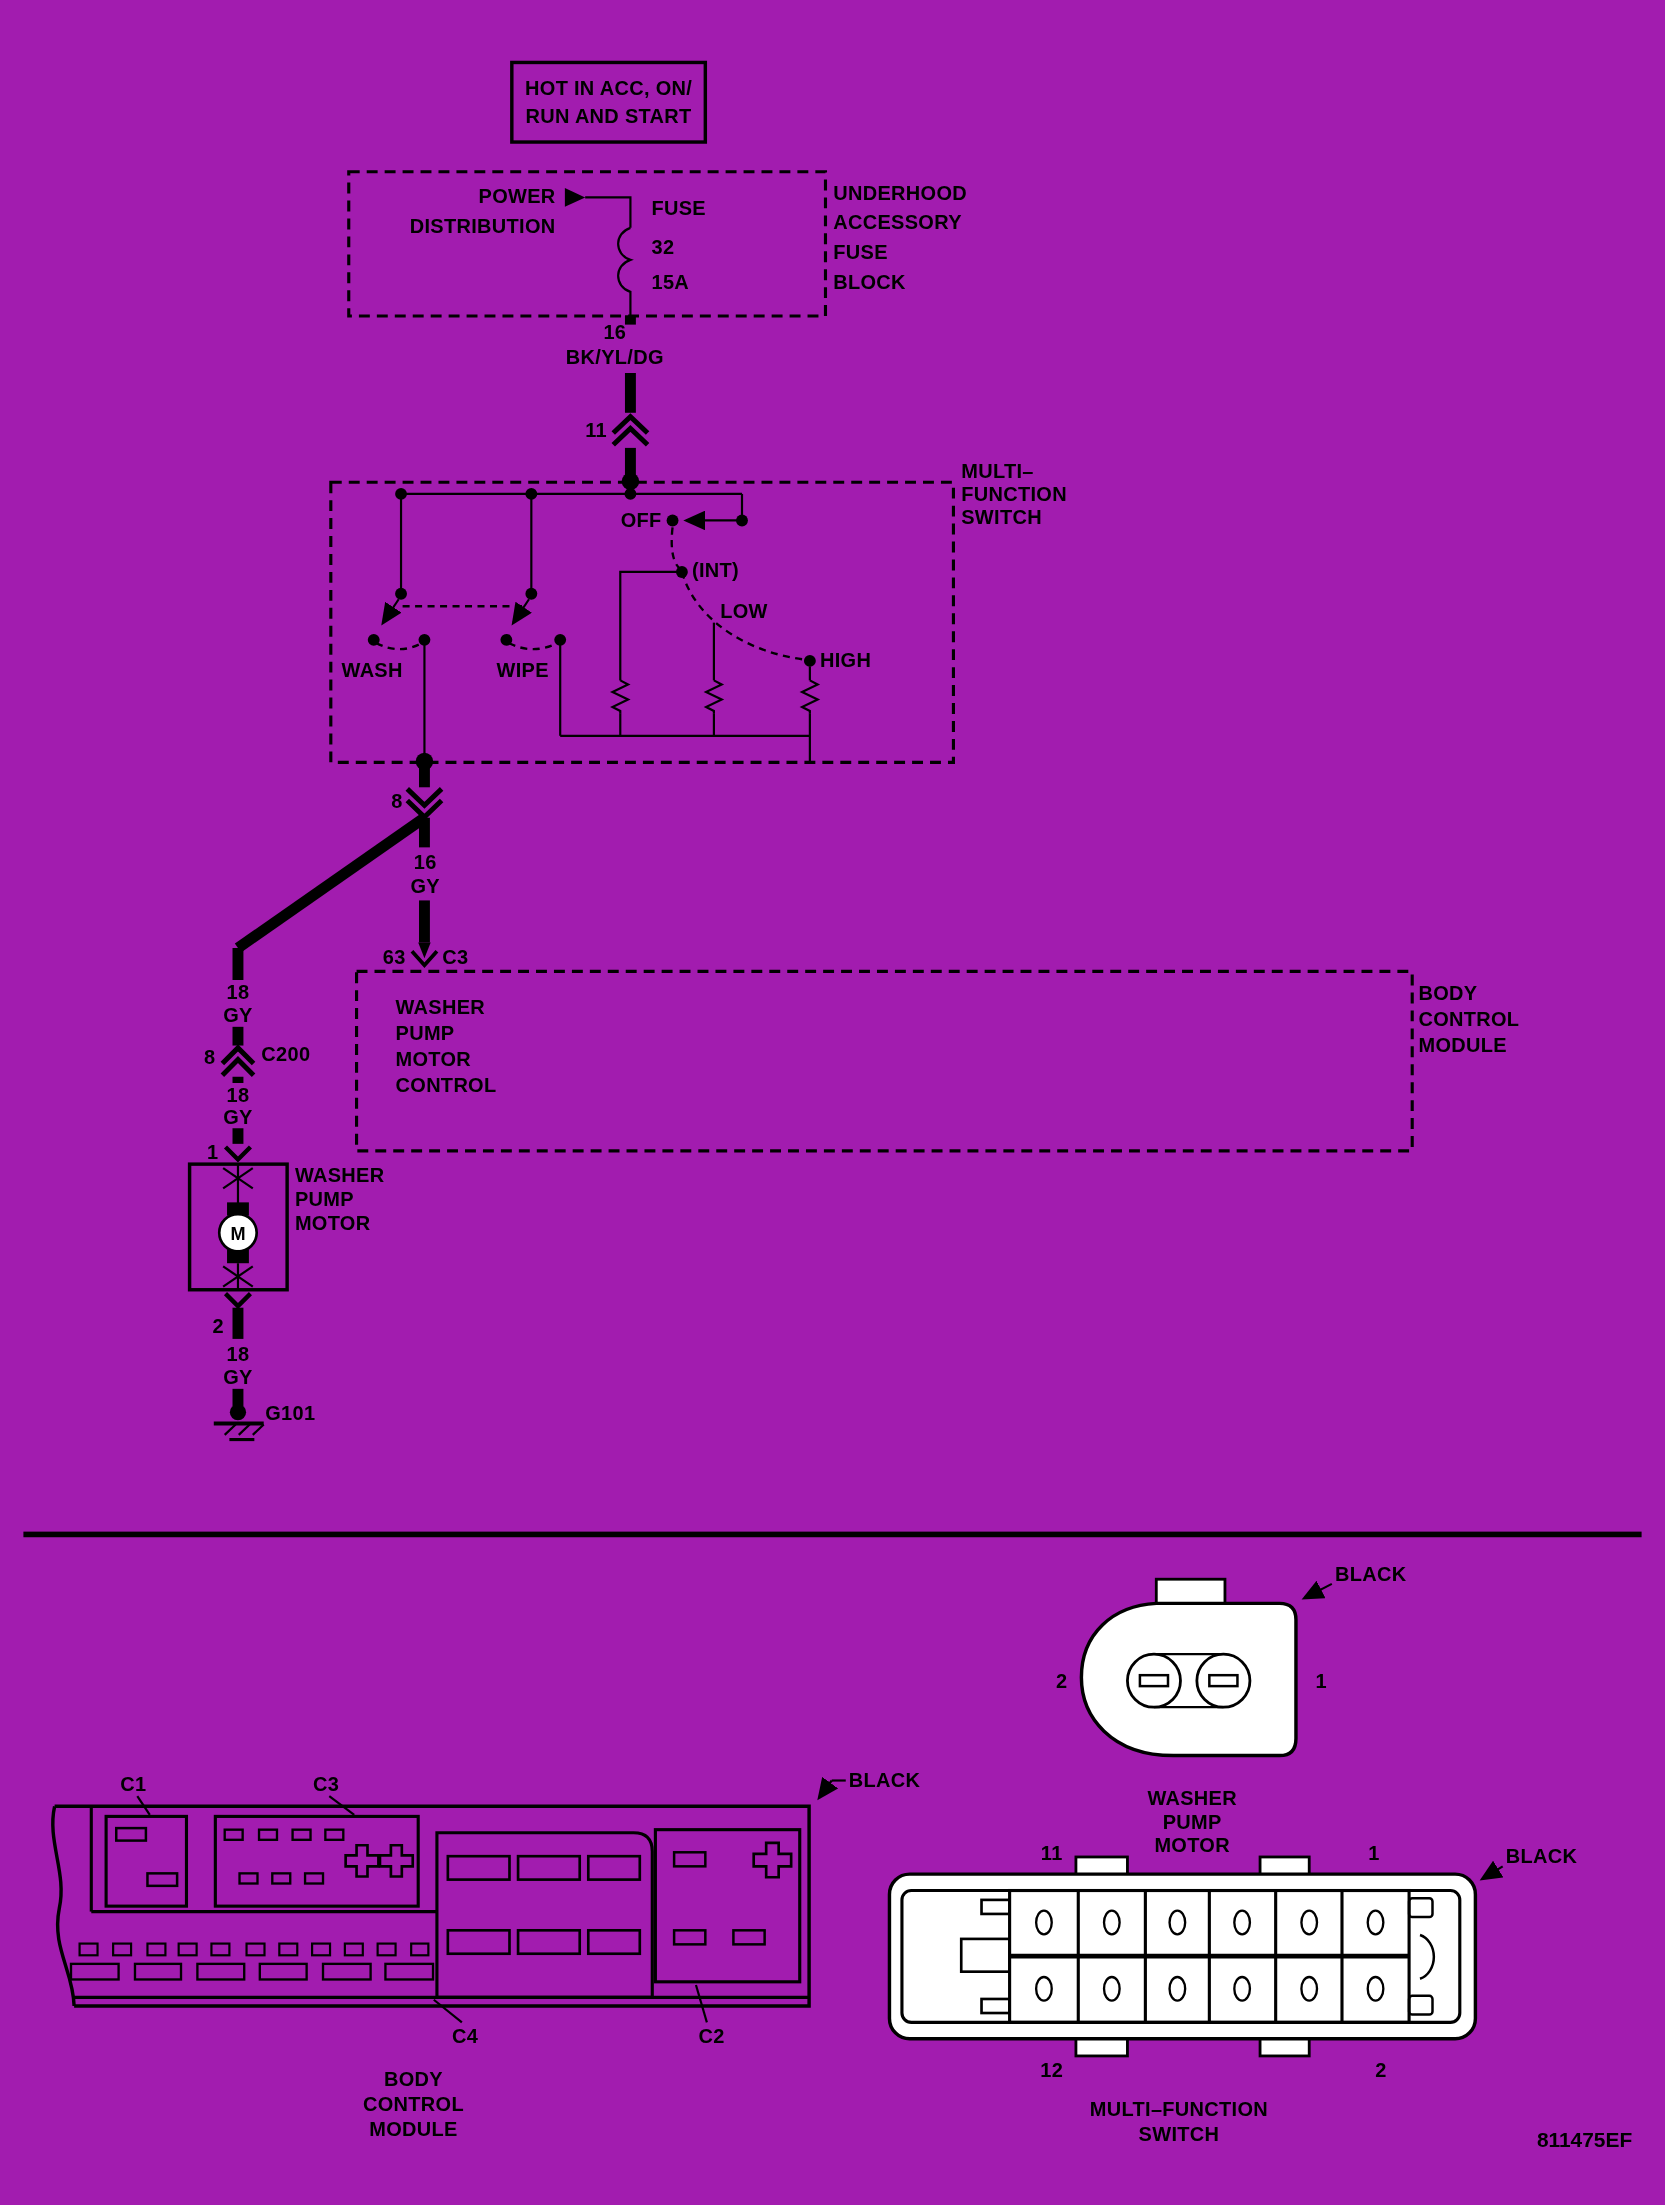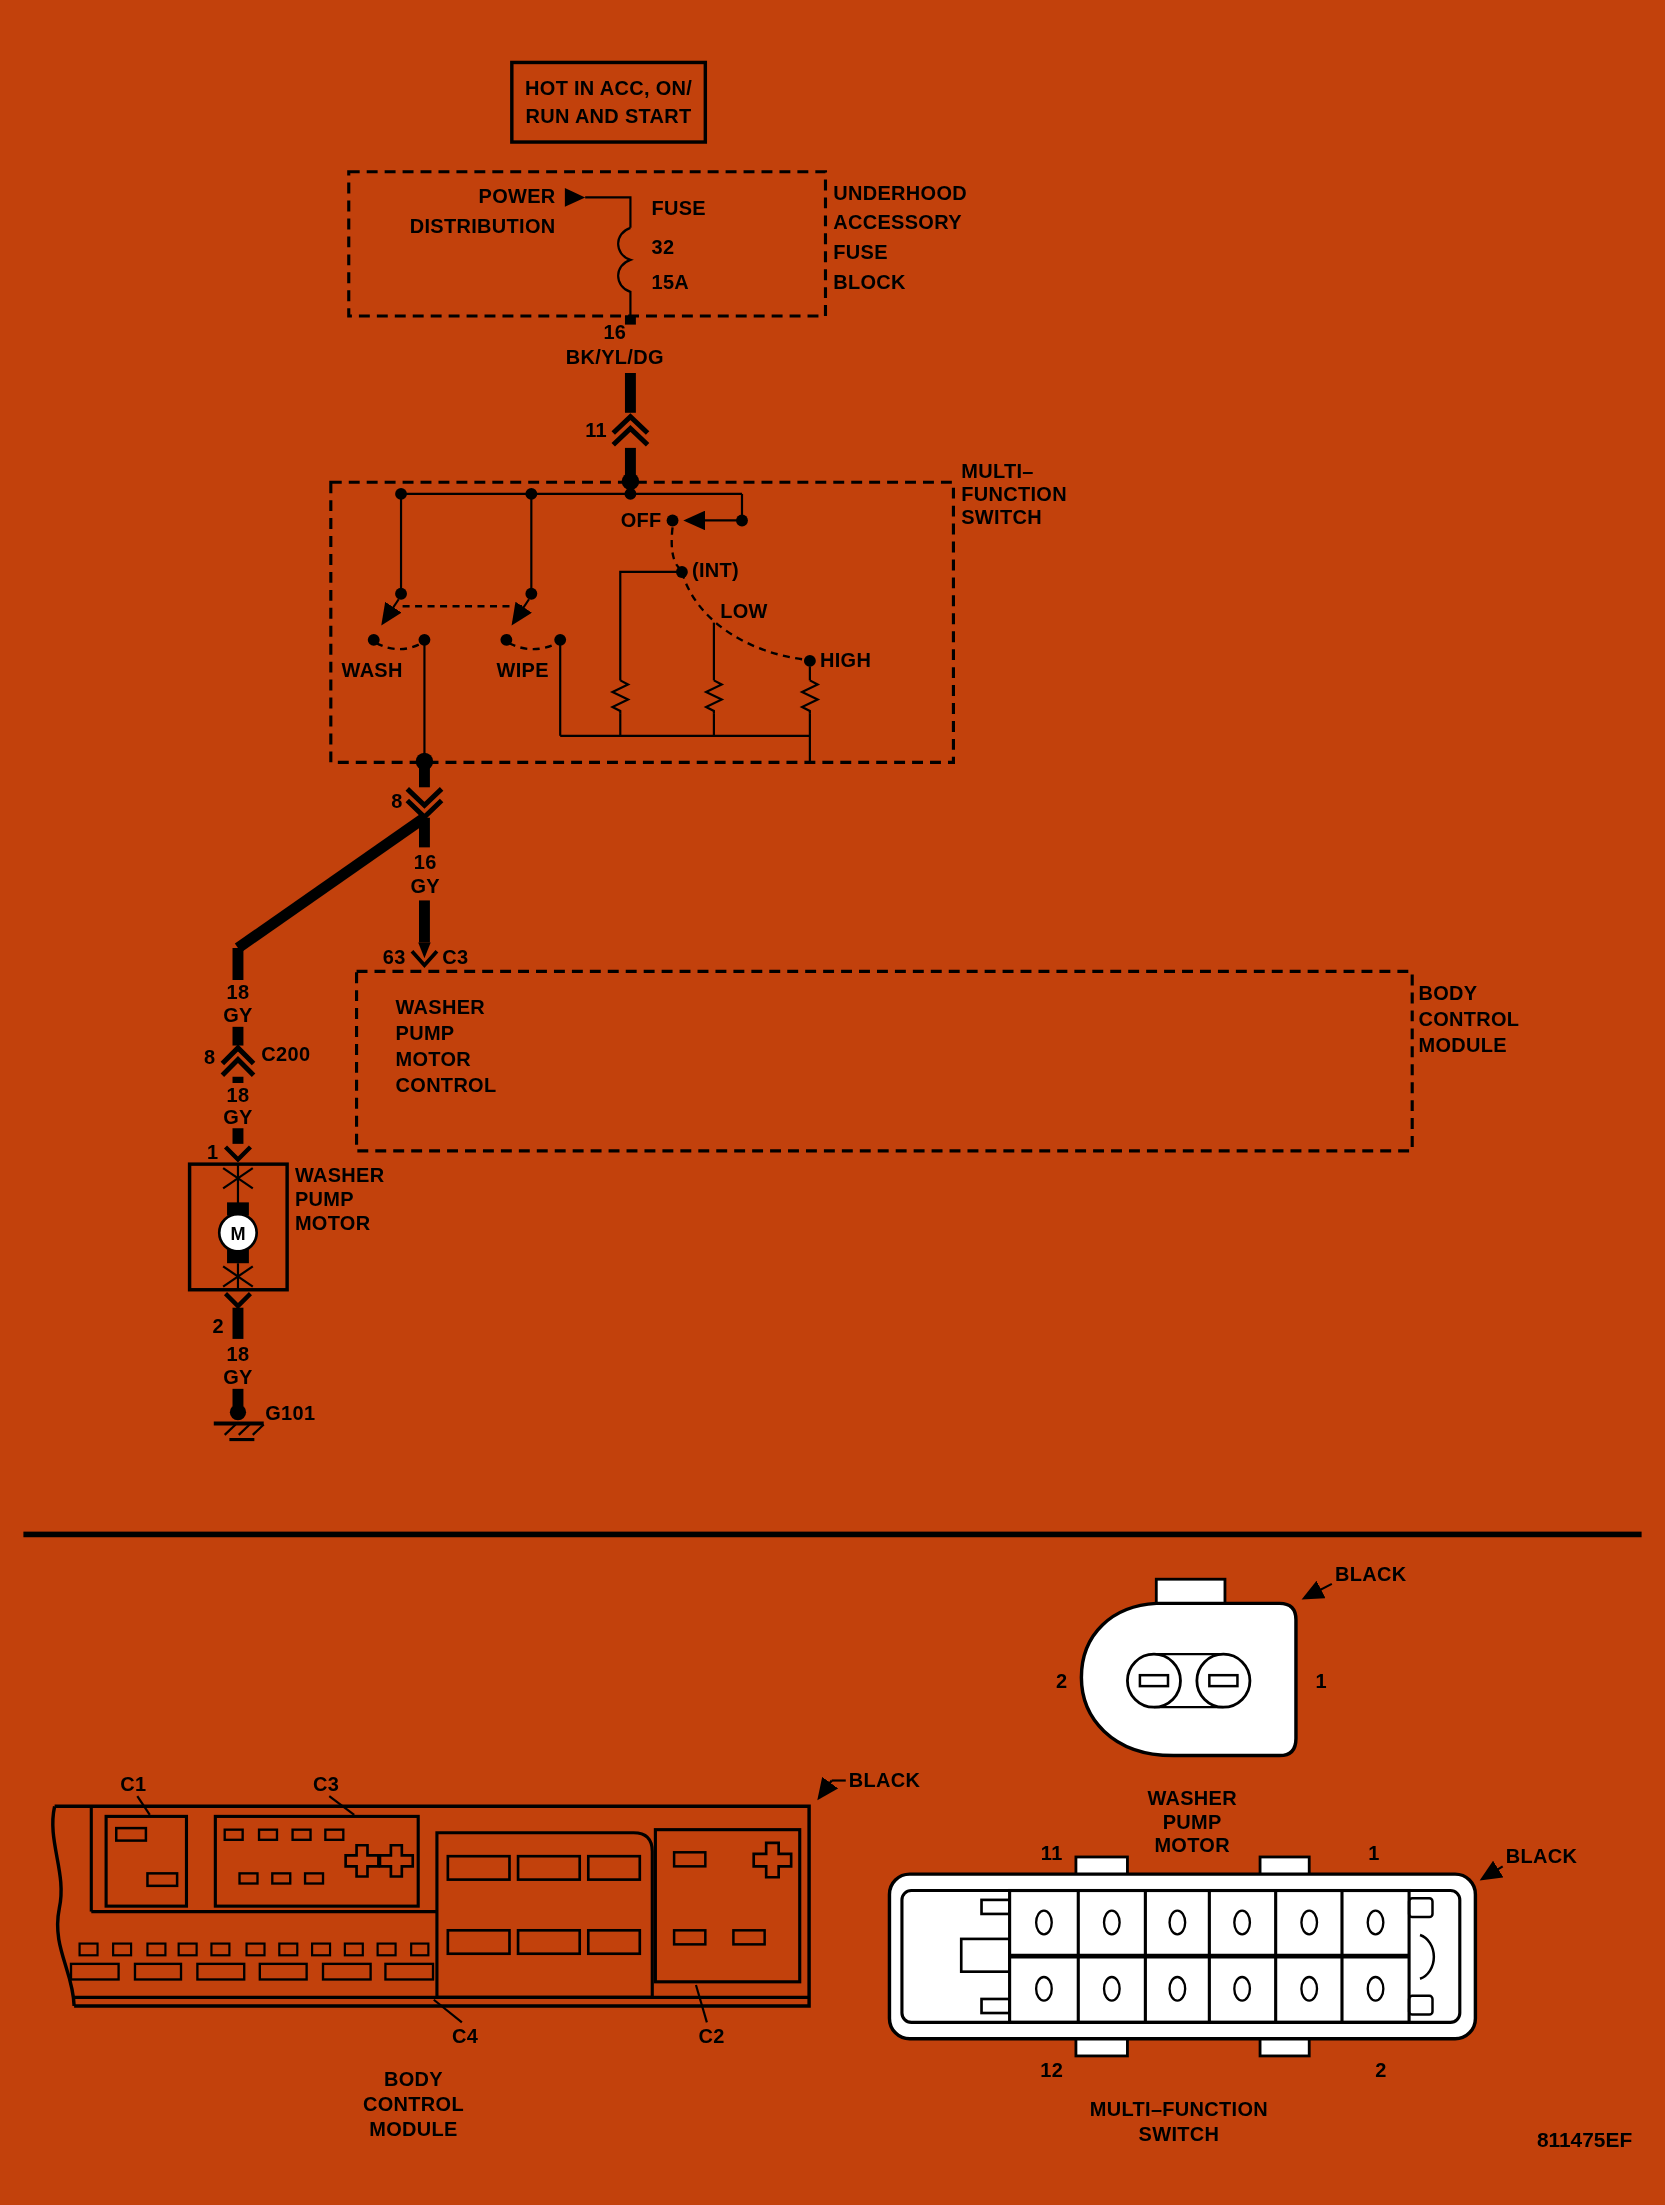--- a/index.html
+++ b/index.html
@@ -1,16 +1,16 @@
 <!DOCTYPE html>
 <html style="font-size:12.5px"><head>
 <meta charset="utf-8">
 <style>
   html,body{margin:0;padding:0;background:#ffffff;}
-  .page{width:1665px;height:2205px;background:#c2410c;position:relative;}
+  .page{width:1665px;height:2205px;background:#a21caf;position:relative;}
   svg{display:block;width:1665px;height:2205px;}
   text{font-family:"Liberation Sans","DejaVu Sans",sans-serif;font-weight:bold;fill:#000;}
   .t{font-size:12.8px;letter-spacing:.2px;}
   .ts{font-size:11.6px;}
   .tb{font-size:13.4px;}
   .ln{stroke:#000;stroke-width:1.4;fill:none;}
   .md{stroke:#000;stroke-width:2;fill:none;}
   .bx{stroke:#000;stroke-width:2.2;fill:none;}
   .thick{stroke:#000;stroke-width:7;fill:none;}
   .chev{stroke:#000;stroke-width:3.2;fill:none;stroke-linecap:butt;}

